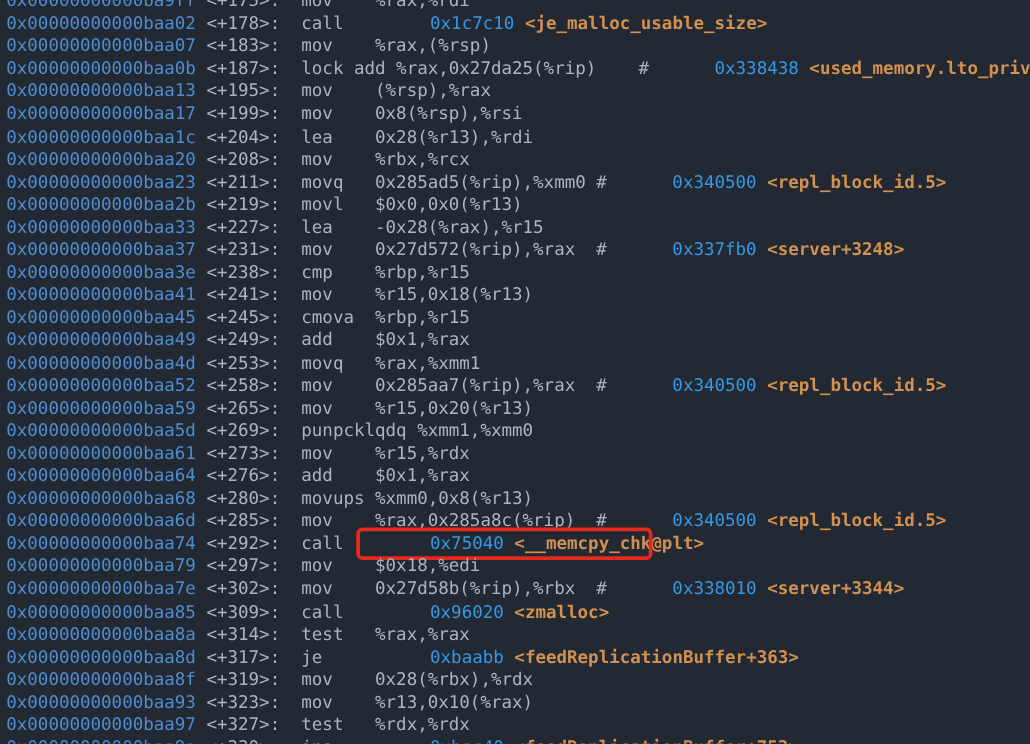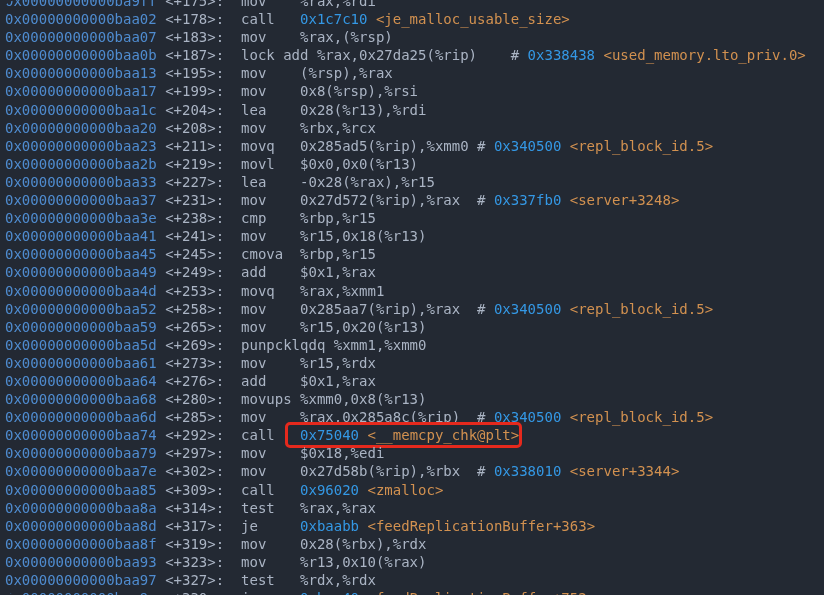--- a/index.html
+++ b/index.html
@@ -1,30 +1,30 @@
 <!DOCTYPE html>
 <html><head>
 <meta charset="utf-8">
 <style>
   html,body{margin:0;padding:0;}
   body{
     width:824px;height:595px;overflow:hidden;
     background:var(--bg,#232933);
     font-family:"DejaVu Sans Mono","Liberation Mono",monospace;
   }
-  .screen{position:relative;width:824px;height:595px;overflow:hidden;border-radius:18px;}
+  .screen{position:relative;width:824px;height:595px;overflow:hidden;}
   .listing{
     position:absolute;left:5px;top:-8px;
     font-size:14px;line-height:18.1px;white-space:pre;
   }
   .row{position:relative;height:18.1px;}
   .c-addr{color:var(--addr,#4f8cd0);}
   .c-fg{color:var(--fg,#aab4c4);}
-  .c-blue{color:var(--blue,#3498e5);}
-  .c-orange{color:var(--orange,#d29150);}
+  .c-blue{color:var(--blue,#3498e5);margin-left:44px;}
+  .c-orange{color:var(--orange,#d29150);font-weight:bold;}
   .u{}
   .redbox{
     position:absolute;left:280px;top:-4px;width:237px;height:26px;
     border:3px solid var(--red,#e5291d);border-radius:5px;
     box-sizing:border-box;pointer-events:none;
   }
 </style>
 </head>
 <body style="--bg: #232933; --fg: #aab4c4; --addr: #4f8cd0; --blue: #3498e5; --orange: #d29150; --red: #e5291d;">
 

